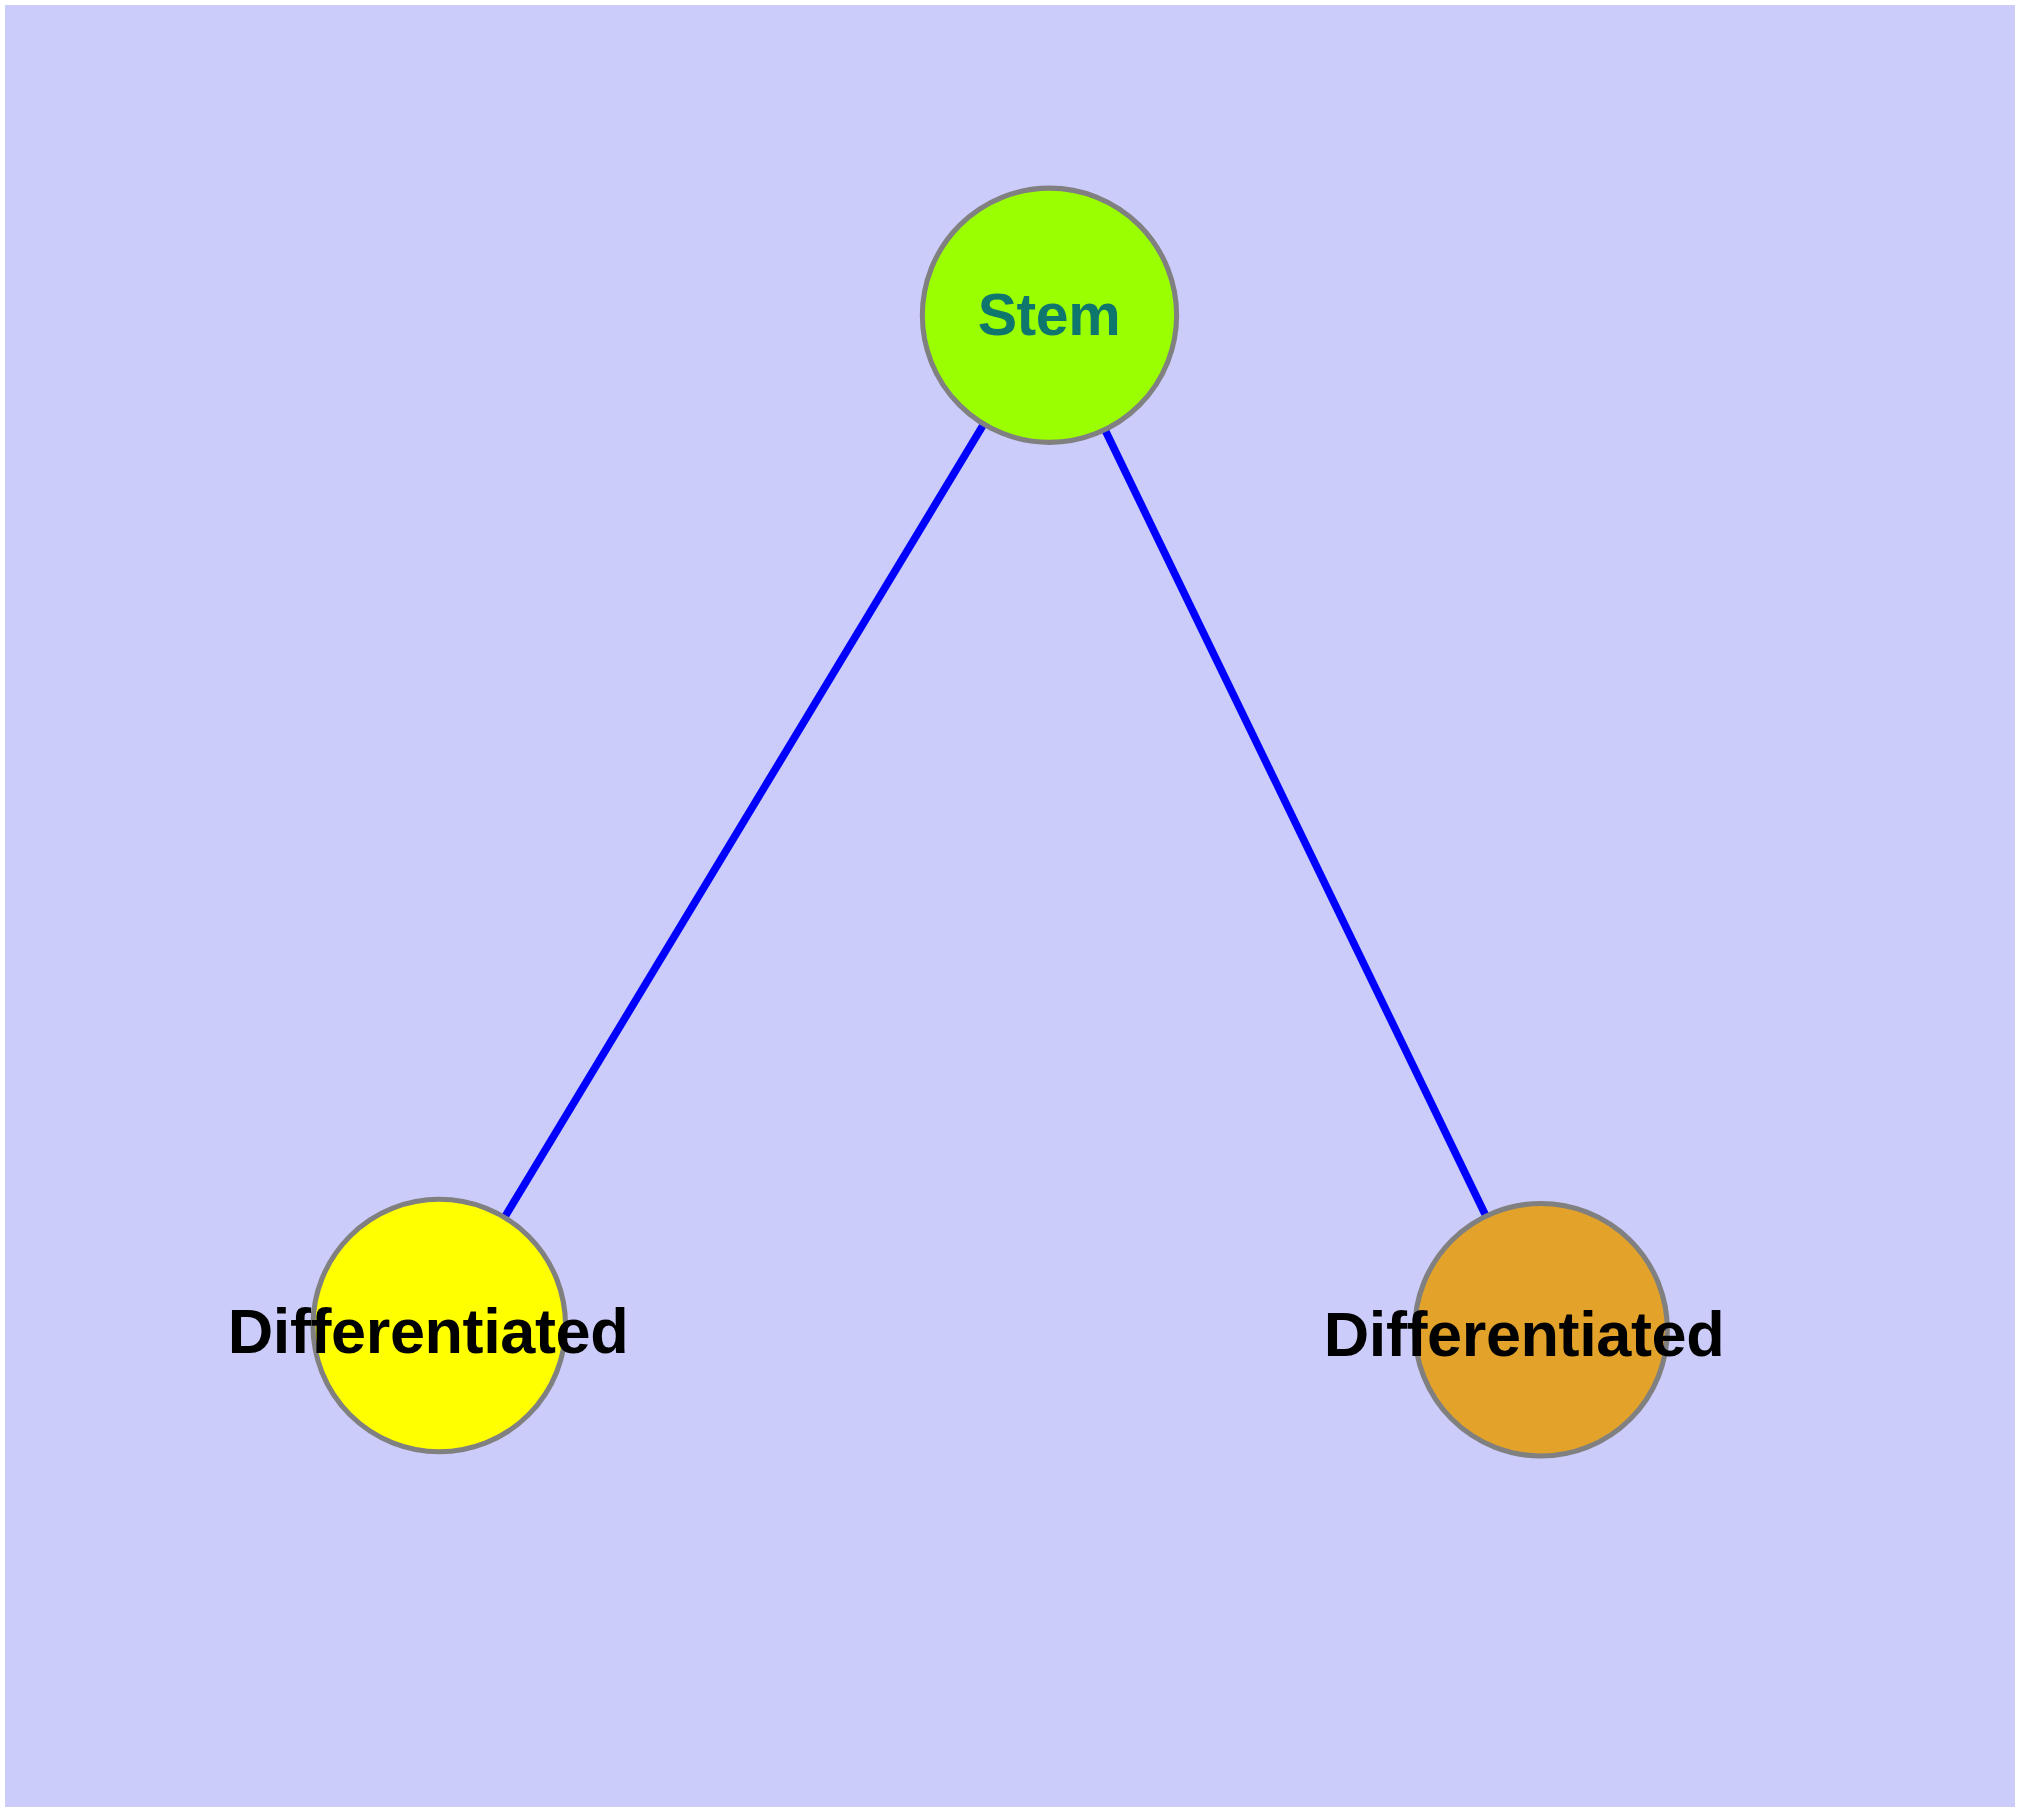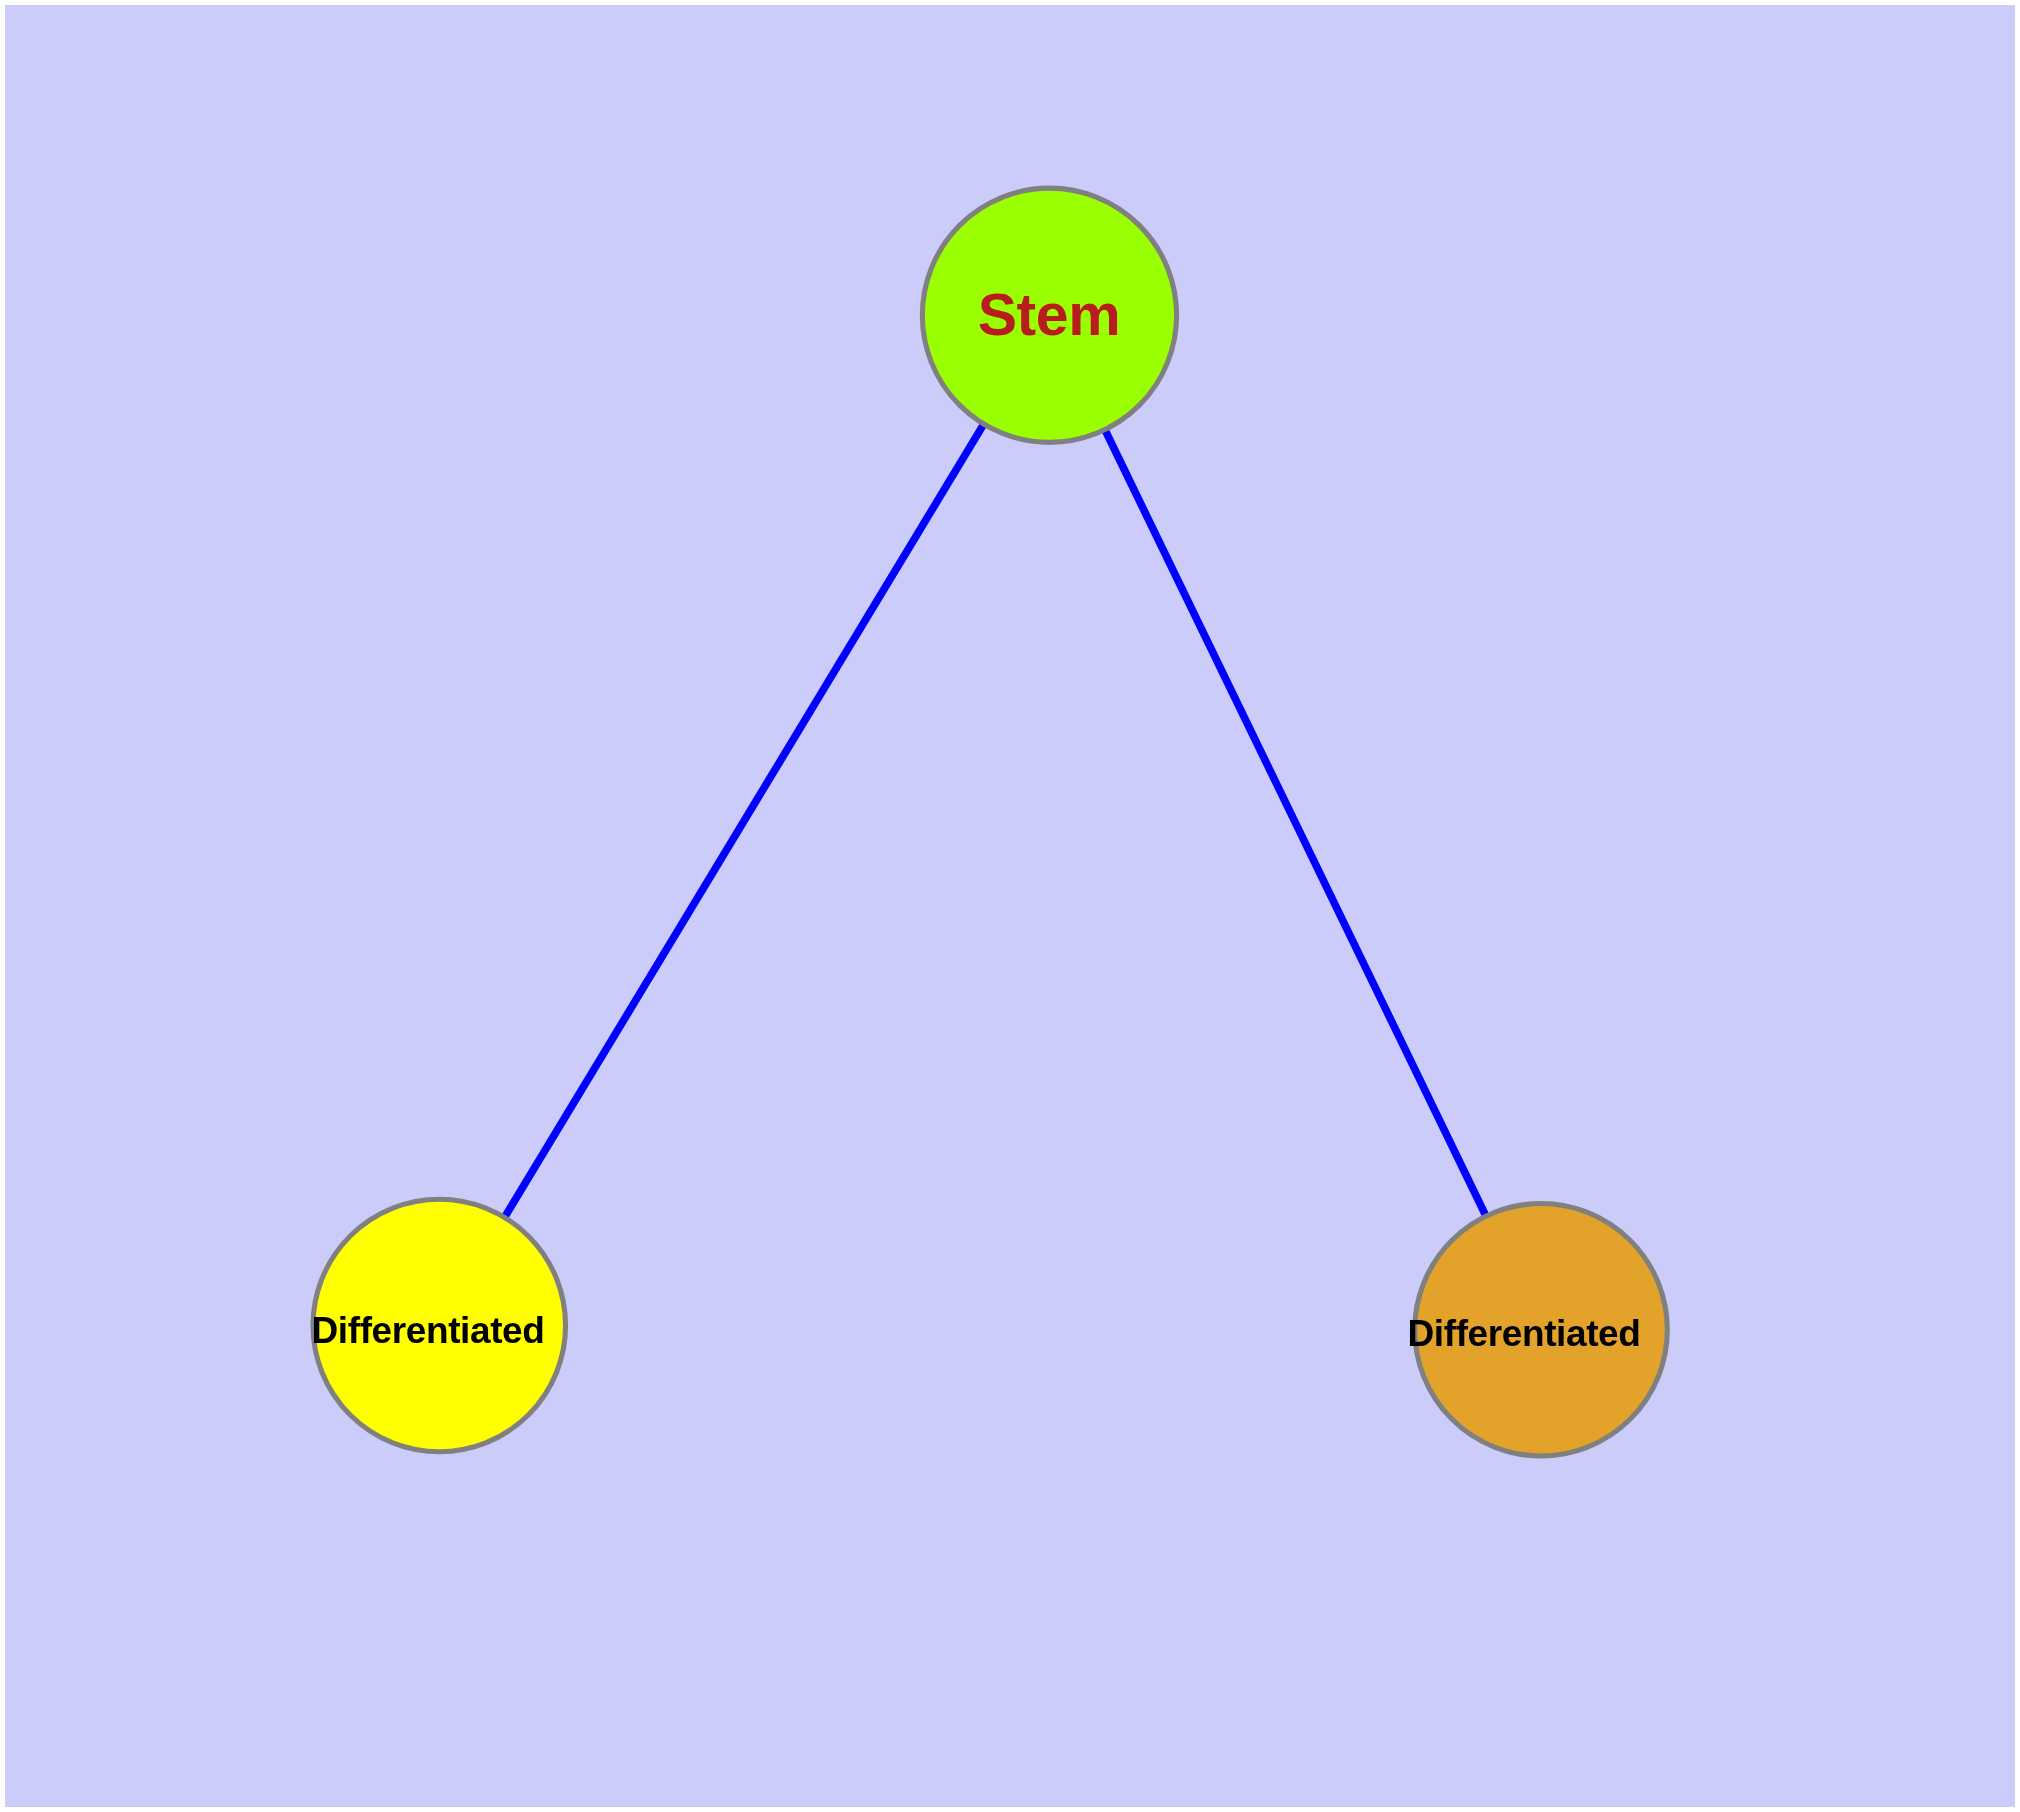--- a/index.html
+++ b/index.html
@@ -41,42 +41,42 @@
     white-space: nowrap;
     letter-spacing: -0.4px;
     transform: translate(-50%, -50%);
     pointer-events: none;
     font-family: "Liberation Sans", "DejaVu Sans", sans-serif;
   }
   .label-stem {
     font-size: 59px;
   }
   .label-diff {
-    font-size: 37px;
+    font-size: 63px;
   }
 </style>
 </head>
 <body>
 
 <div id="canvas" style="width: 2021px; height: 1812px; background: rgb(255, 255, 255);">
   <div id="plot-area" style="background: rgb(204, 204, 250);"></div>
 
   <svg id="graph-svg" viewBox="0 0 2384 2138" xmlns="http://www.w3.org/2000/svg">
     <g>
       <line x1="1238" y1="372" x2="518" y2="1564" stroke="#0000ff" stroke-width="9"></line>
       <line x1="1238" y1="372" x2="1818" y2="1569" stroke="#0000ff" stroke-width="9"></line>
     </g>
     <g>
       <circle cx="1238" cy="372" r="150" fill="#9aff00" stroke="#808080" stroke-width="6"></circle>
       <circle cx="518" cy="1564" r="149" fill="#ffff00" stroke="#808080" stroke-width="6"></circle>
       <circle cx="1818" cy="1569" r="149" fill="#e3a229" stroke="#808080" stroke-width="6"></circle>
     </g>
   </svg>
 
-  <div class="node-label label-stem" style="left: 1049px; top: 315px; color: #b91c1c;">
+  <div class="node-label label-stem" style="left: 1049px; top: 315px; color: #0f766e;">
     <div>Stem</div>
   </div>
 
   <div class="node-label label-diff" style="left: 428px; top: 1331px; color: rgb(0, 0, 0);">
     <div>Differentiated</div>
   </div>
 
   <div class="node-label label-diff" style="left: 1524px; top: 1334px; color: rgb(0, 0, 0);">
     <div>Differentiated</div>
   </div>

